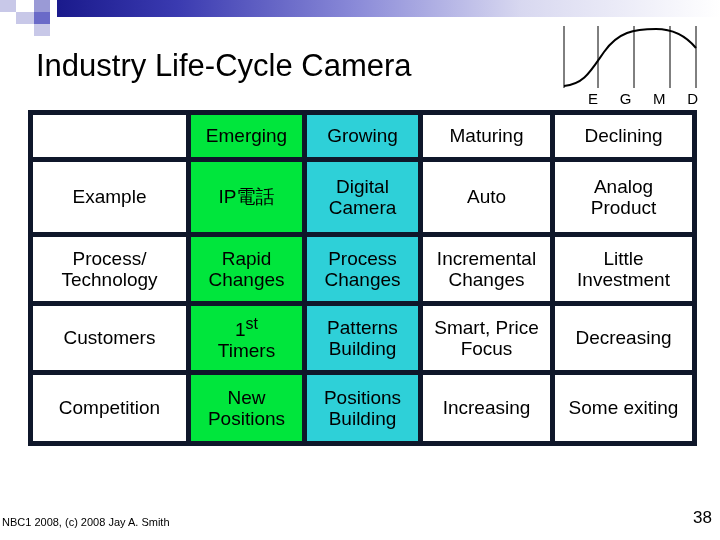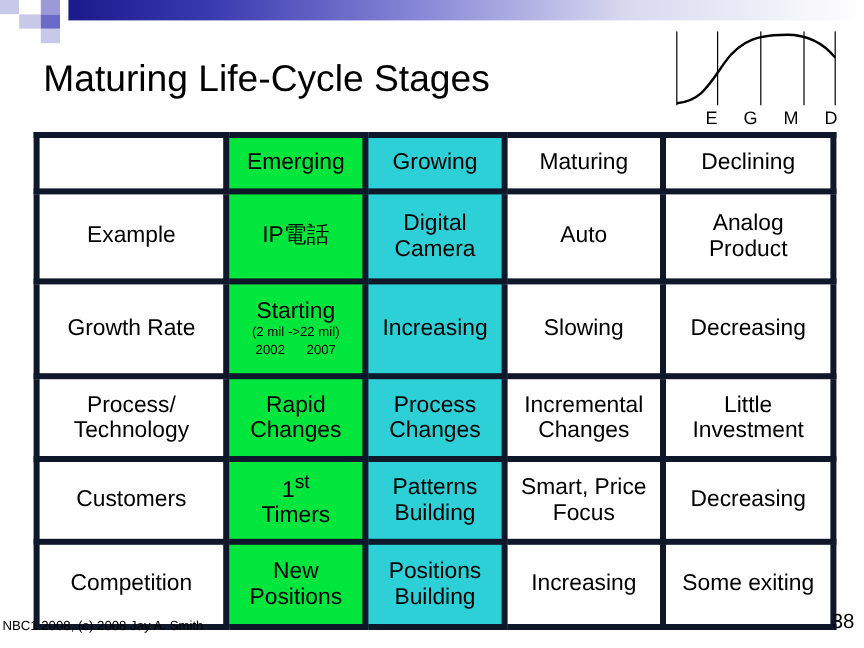--- a/index.html
+++ b/index.html
@@ -144,21 +144,21 @@
   <div class="cb" style="left:0;top:12px;width:16px;height:12px;background:#ffffff;"></div>
   <div class="cb" style="left:16px;top:12px;width:18px;height:12px;background:#c8c8e8;"></div>
   <div class="cb" style="left:34px;top:12px;width:16px;height:12px;background:#6a6ac8;"></div>
   <div class="cb" style="left:0;top:24px;width:16px;height:12px;background:#ffffff;"></div>
   <div class="cb" style="left:16px;top:24px;width:18px;height:12px;background:#ffffff;"></div>
   <div class="cb" style="left:34px;top:24px;width:16px;height:12px;background:#c8c8e8;"></div>
 </div>
 
 <div class="top-bar"></div>
 
-<div class="title">Maturing Life-Cycle Stages</div>
+<div class="title">Industry Life-Cycle Camera</div>
 
 <div class="curve-graphic">
   <svg width="140" height="62" viewBox="0 0 140 62" xmlns="http://www.w3.org/2000/svg">
     <line x1="4" y1="0" x2="4" y2="62" stroke="#000" stroke-width="1"></line>
     <line x1="38" y1="0" x2="38" y2="62" stroke="#000" stroke-width="1"></line>
     <line x1="74" y1="0" x2="74" y2="62" stroke="#000" stroke-width="1"></line>
     <line x1="110" y1="0" x2="110" y2="62" stroke="#000" stroke-width="1"></line>
     <line x1="136" y1="0" x2="136" y2="62" stroke="#000" stroke-width="1"></line>
     <path d="M4 60 C 24 58, 30 46, 44 26 C 58 6, 74 3, 96 3 C 112 3, 126 10, 136 22" fill="none" stroke="#000" stroke-width="2"></path>
   </svg>
@@ -188,33 +188,20 @@
     </tr>
 
     <tr class="row-ex">
       <td class="left-cell">Example</td>
       <td class="hl-emg">IP電話</td>
       <td class="hl-grw">Digital Camera</td>
       <td>Auto</td>
       <td>Analog Product</td>
     </tr>
 
-    <tr class="row-gr">
-      <td class="left-cell">Growth Rate</td>
-      <td class="hl-emg">
-        <span>Starting</span>
-        <span class="sub">(2 mil -&gt;22 mil)</span>
-        <span class="sub-years">
-          <span>2002</span><span class="gap"></span><span>2007</span>
-        </span>
-      </td>
-      <td class="hl-grw">Increasing</td>
-      <td>Slowing</td>
-      <td>Decreasing</td>
-    </tr>
 
     <tr class="row-pt">
       <td class="left-cell">Process/ Technology</td>
       <td class="hl-emg">Rapid Changes</td>
       <td class="hl-grw">Process Changes</td>
       <td>Incremental Changes</td>
       <td>Little Investment</td>
     </tr>
 
     <tr class="row-cu">

